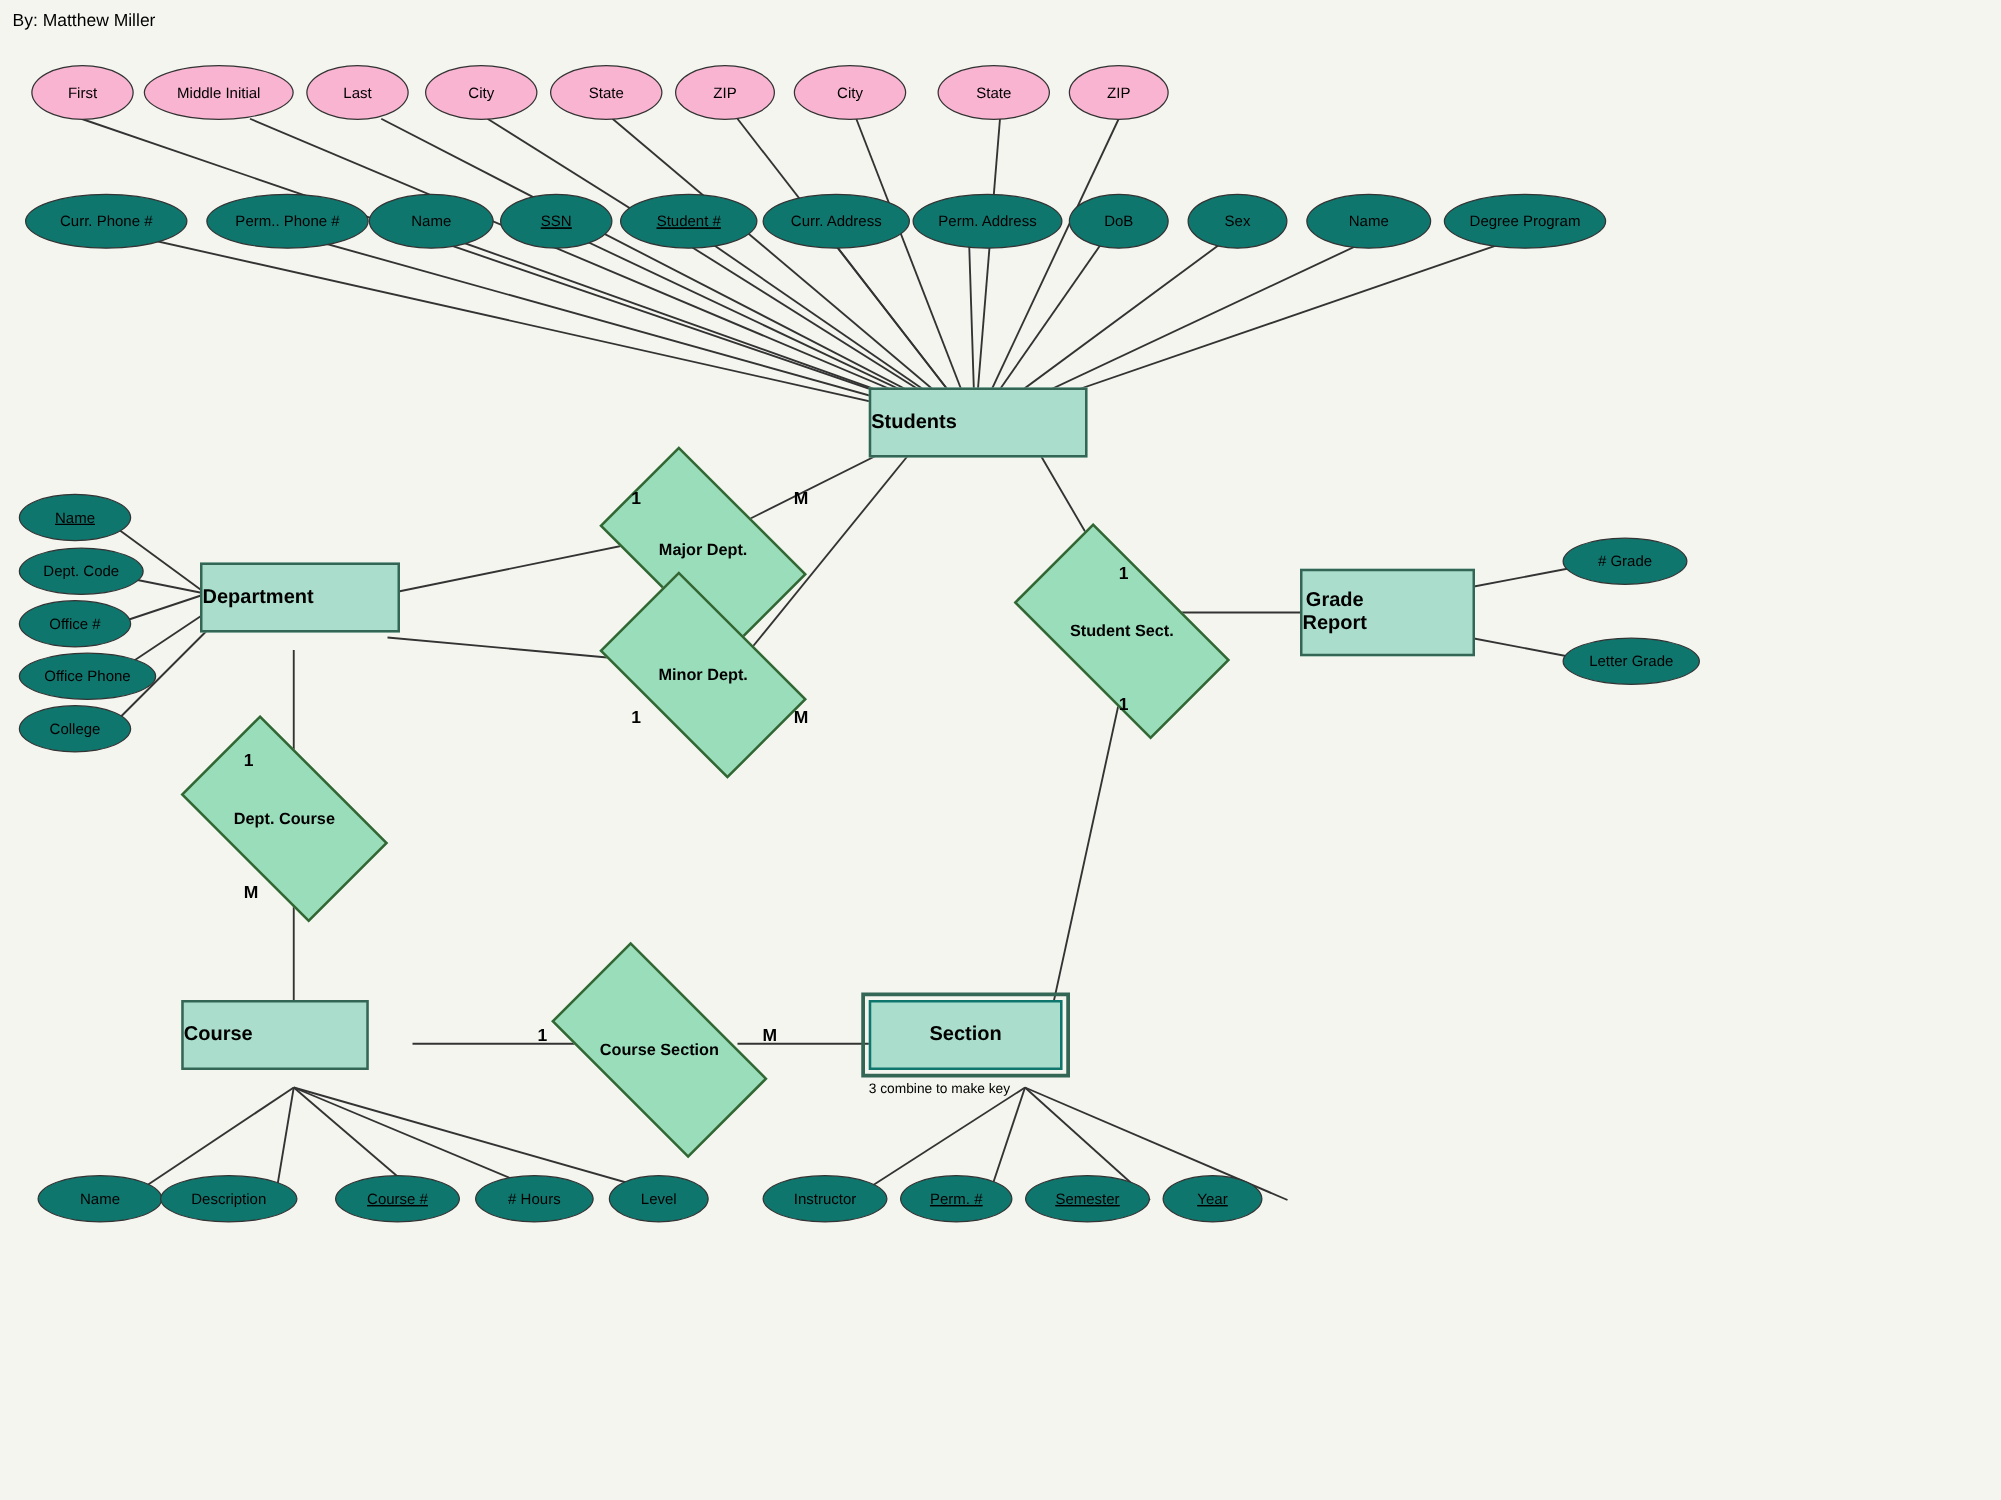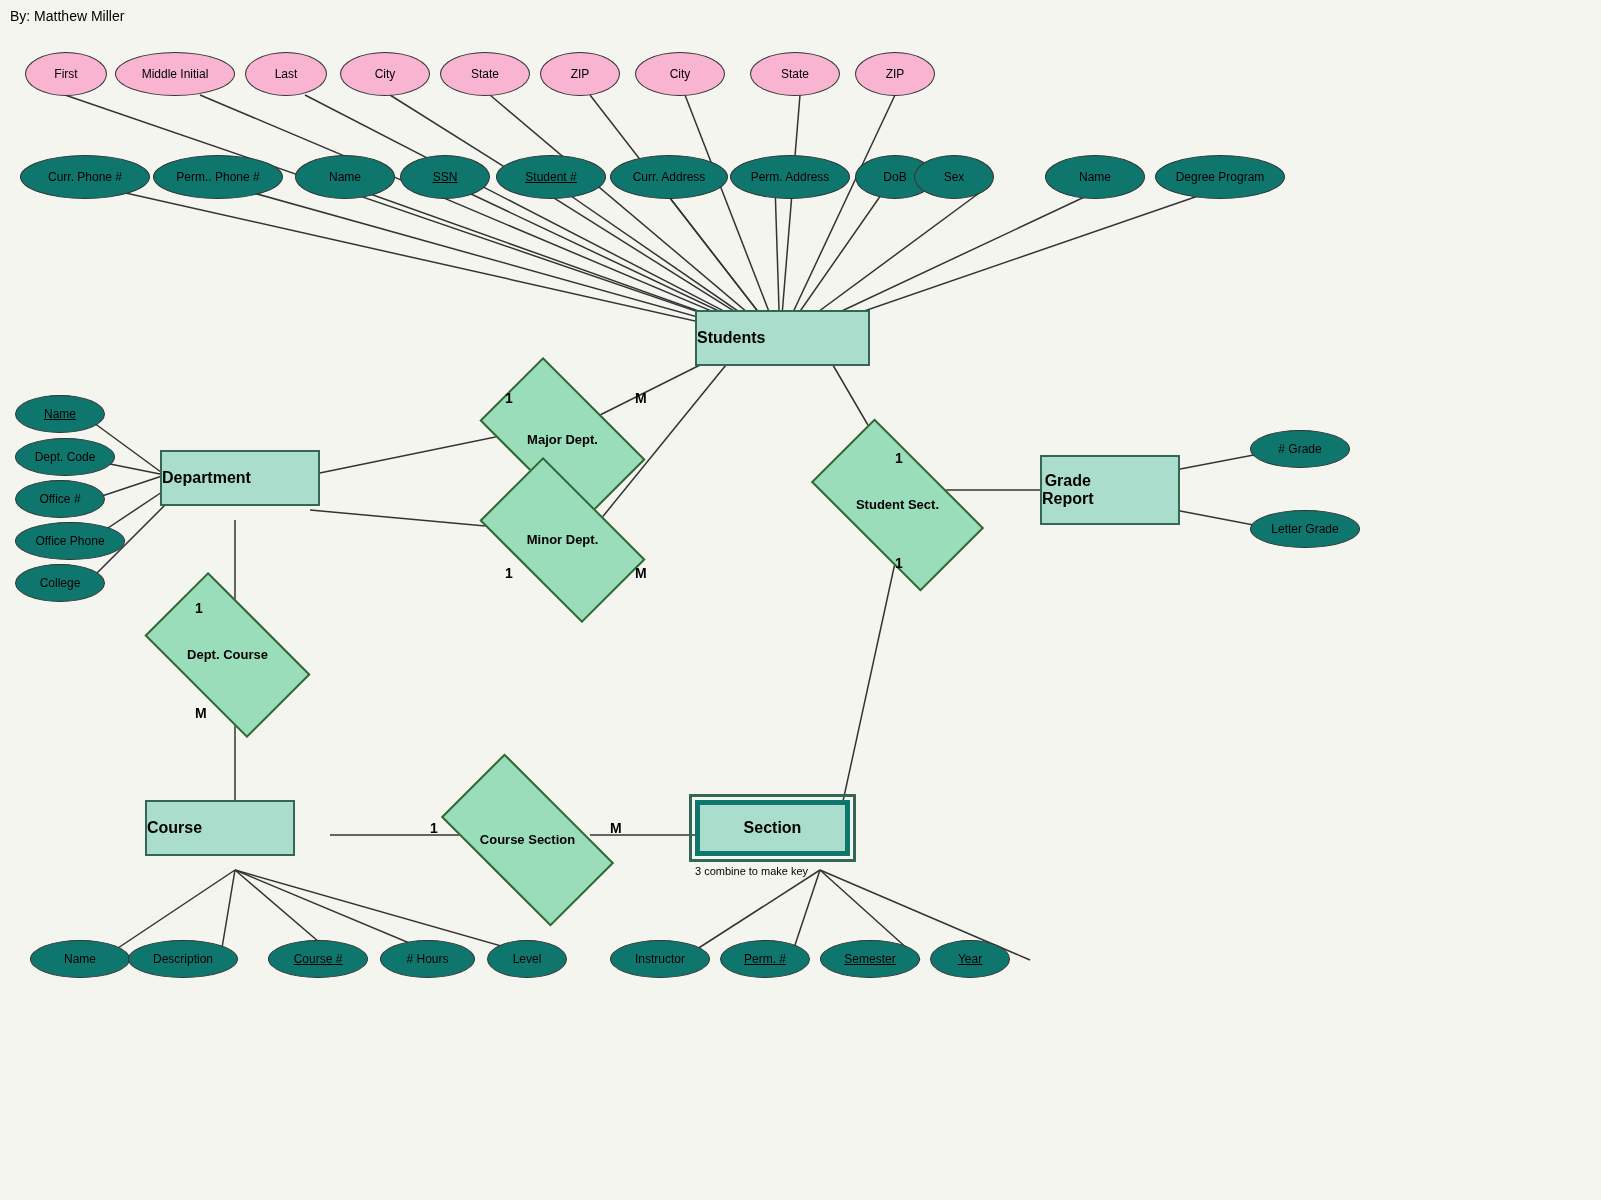--- a/index.html
+++ b/index.html
@@ -42,21 +42,21 @@
       display: flex;
       align-items: center;
       justify-content: flex-start;
       font-size: 16px;
       font-weight: bold;
       text-align: center;
     }
     .entity-double {
       position: absolute;
       background: #aaddcc;
-      border: 5px solid #0f766e;
+      border: 2px solid #0f766e;
       outline: 3px solid #336655;
       outline-offset: 3px;
       display: flex;
       align-items: center;
       justify-content: center;
       font-size: 16px;
       font-weight: bold;
       text-align: center;
     }
 
@@ -220,42 +220,42 @@
 <div class="ellipse ellipse-pink" style="left:750px;top:52px;width:90px;height:44px;">
   <span>State</span>
 </div>
 <div class="ellipse ellipse-pink" style="left:855px;top:52px;width:80px;height:44px;">
   <span>ZIP</span>
 </div>
 
 <div class="ellipse ellipse-yellow" style="left:20px;top:155px;width:130px;height:44px;">
   <span>Curr. Phone #</span>
 </div>
-<div class="ellipse ellipse-yellow" style="left:153px;top:155px;width:130px;height:44px;">
+<div class="ellipse ellipse-yellow" style="left:165px;top:155px;width:130px;height:44px;">
   <span>Perm.. Phone #</span>
 </div>
 <div class="ellipse ellipse-yellow" style="left:295px;top:155px;width:100px;height:44px;">
   <span>Name</span>
 </div>
 <div class="ellipse ellipse-yellow ellipse-underline" style="left:400px;top:155px;width:90px;height:44px;">
   <span><u>SSN</u></span>
 </div>
 <div class="ellipse ellipse-yellow ellipse-underline" style="left:496px;top:155px;width:110px;height:44px;">
   <span><u>Student #</u></span>
 </div>
 <div class="ellipse ellipse-yellow" style="left:610px;top:155px;width:118px;height:44px;">
   <span>Curr. Address</span>
 </div>
 <div class="ellipse ellipse-yellow" style="left:730px;top:155px;width:120px;height:44px;">
   <span>Perm. Address</span>
 </div>
 <div class="ellipse ellipse-yellow" style="left:855px;top:155px;width:80px;height:44px;">
   <span>DoB</span>
 </div>
-<div class="ellipse ellipse-yellow" style="left:914px;top:155px;width:80px;height:44px;">
+<div class="ellipse ellipse-yellow" style="left:950px;top:155px;width:80px;height:44px;">
   <span>Sex</span>
 </div>
 <div class="ellipse ellipse-yellow" style="left:1045px;top:155px;width:100px;height:44px;">
   <span>Name</span>
 </div>
 <div class="ellipse ellipse-yellow" style="left:1155px;top:155px;width:130px;height:44px;">
   <span>Degree Program</span>
 </div>
 
 <div class="entity" style="left:695px;top:310px;width:175px;height:56px;">

